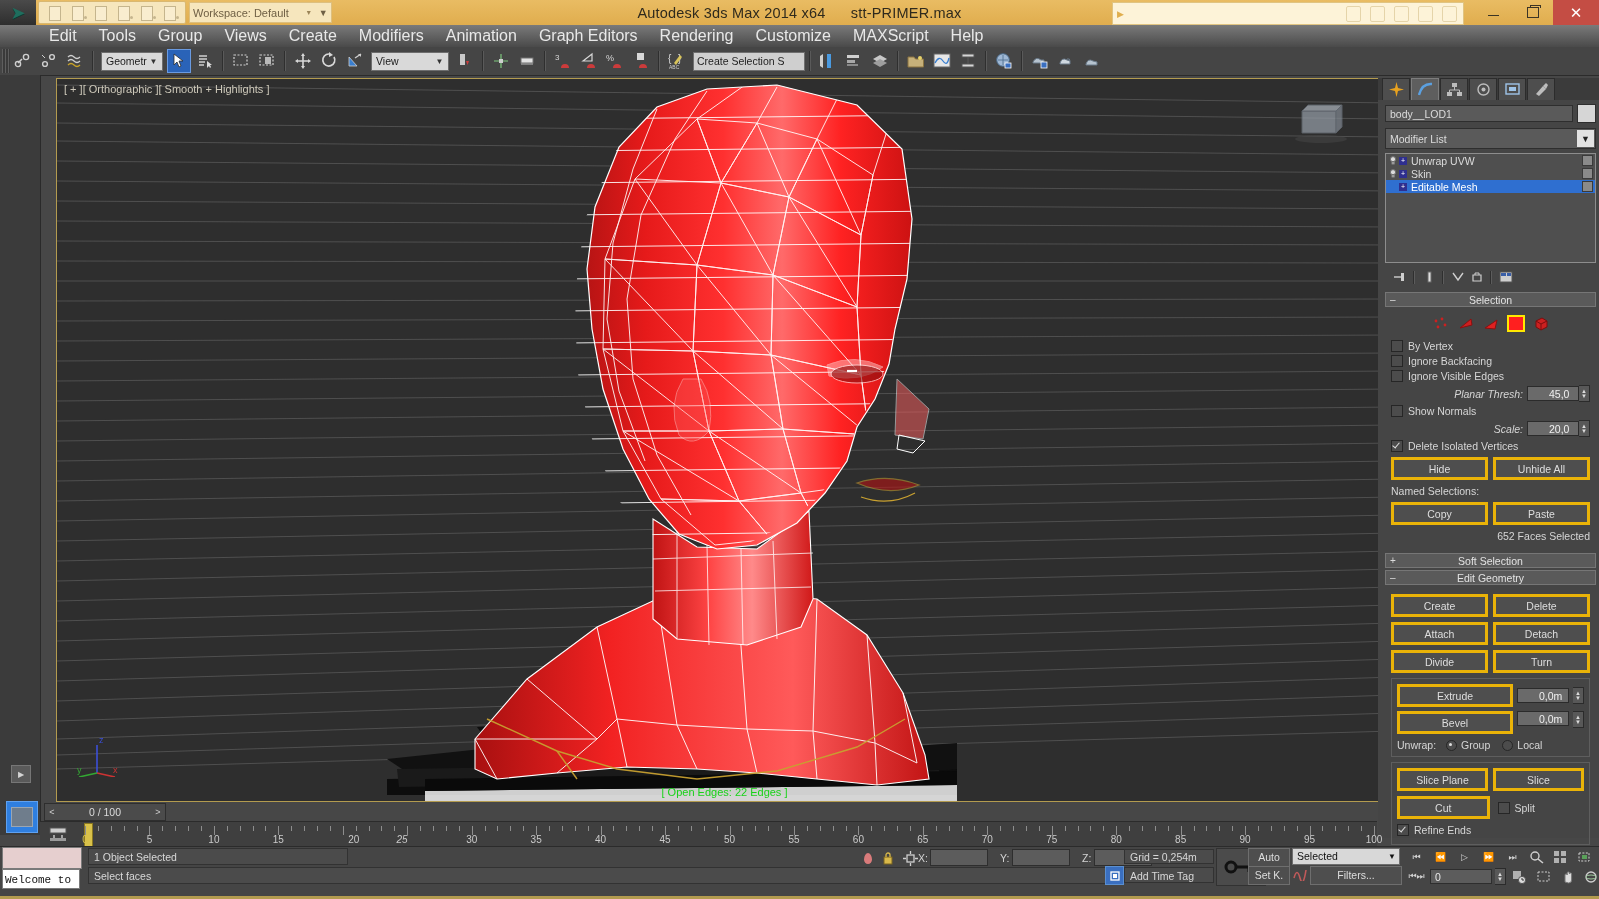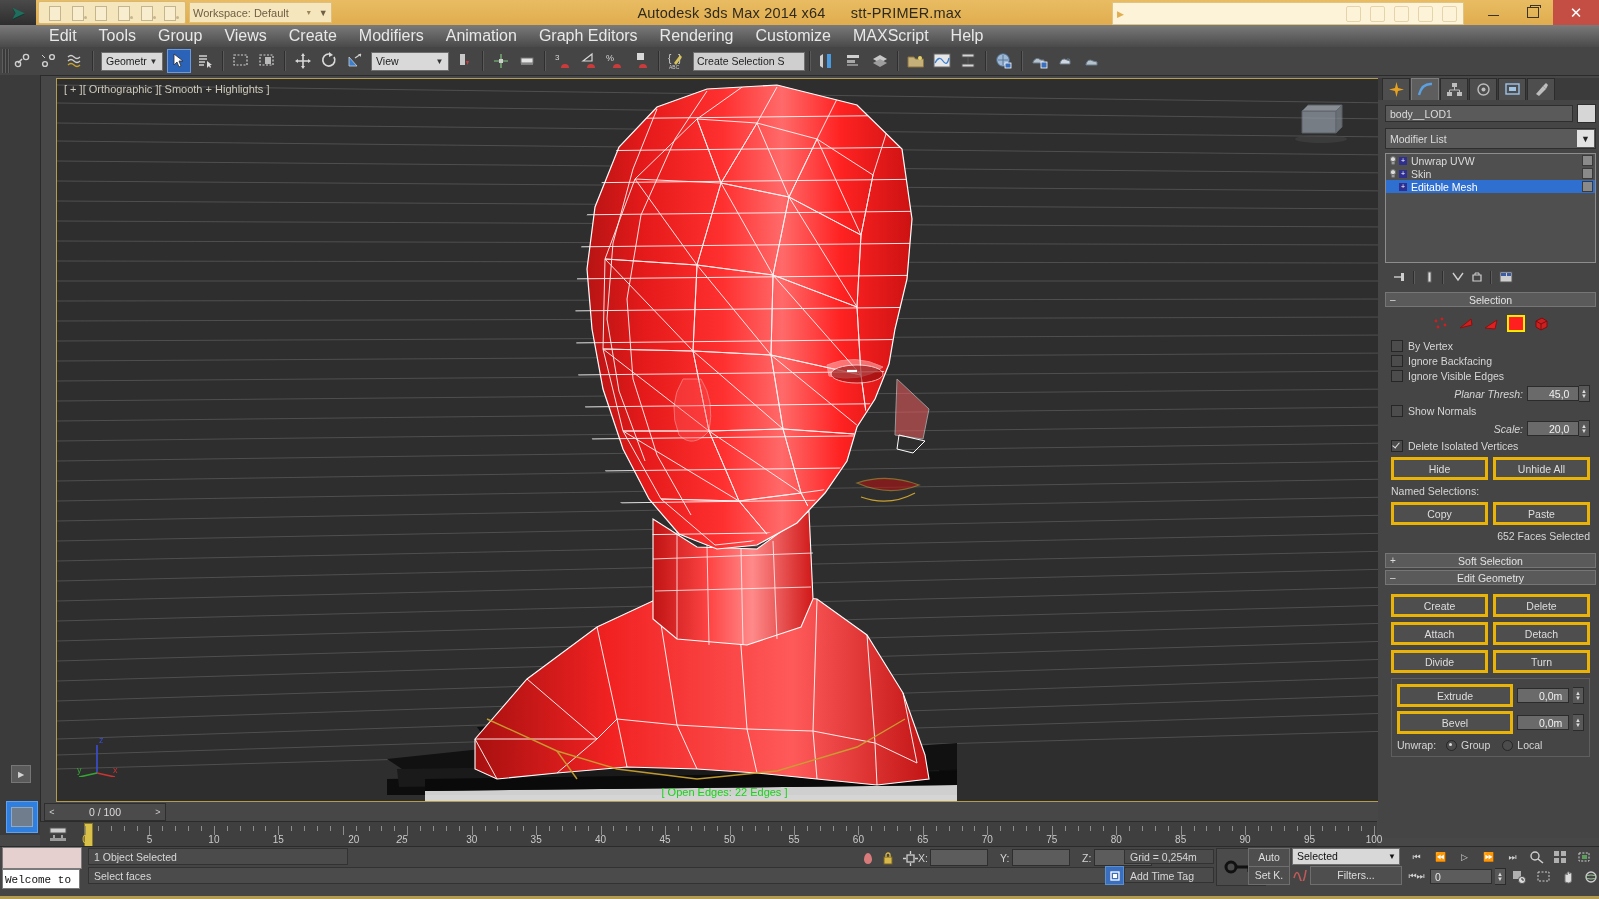--- a/index.html
+++ b/index.html
@@ -971,37 +971,54 @@
 
           <div class="grpbox">
             <div style="display:flex;align-items:center;gap:4px;margin-bottom:4px;">
               <div class="pbtn" style="flex:1">Extrude</div>
               <span class="spin" style="width:52px">0,0m</span>
               <span class="spbtn">
                   <span>▲</span>
                   <span>▼</span>
                 </span>
             </div>
-            <div style="display:flex;align-items:center;gap:4px;">
+            <div style="display:flex;gap:4px;">
               <div class="pbtn" style="flex:1">Bevel</div>
               <span class="spin" style="width:52px">0,0m</span>
               <span class="spbtn">
                   <span>▲</span>
                   <span>▼</span>
                 </span>
             </div>
             <div style="display:flex;align-items:center;margin-top:5px;font-size:10.5px;color:#d6d6d6;">
               <span>Unwrap:</span>
               <span class="radio on" style="margin-left:10px"></span>
               <span>Group</span>
               <span class="radio" style="margin-left:12px"></span>
               <span>Local</span>
             </div>
           </div>
 
+          <div class="grpbox">
+            <div class="btnrow" style="margin-top:0">
+              <div class="pbtn">Slice Plane</div>
+              <div class="pbtn">Slice</div>
+            </div>
+            <div style="display:flex;align-items:center;gap:8px;margin-top:5px;">
+              <div class="pbtn" style="flex:1">Cut</div>
+              <div style="flex:1;display:flex;align-items:center;">
+                <span class="ck"></span>
+                <span style="font-size:10.5px;color:#d6d6d6">Split</span>
+              </div>
+            </div>
+            <div class="ckrow" style="margin-top:5px">
+              <span class="ck on"></span>
+              <span>Refine Ends</span>
+            </div>
+          </div>
         </div>
       </div>
     </div>
   </div>
 
   <div class="timeslider">
     <div class="tsbox">
       <span class="ar">&lt;</span>
       <span class="val">0 / 100</span>
       <span class="ar">&gt;</span>

